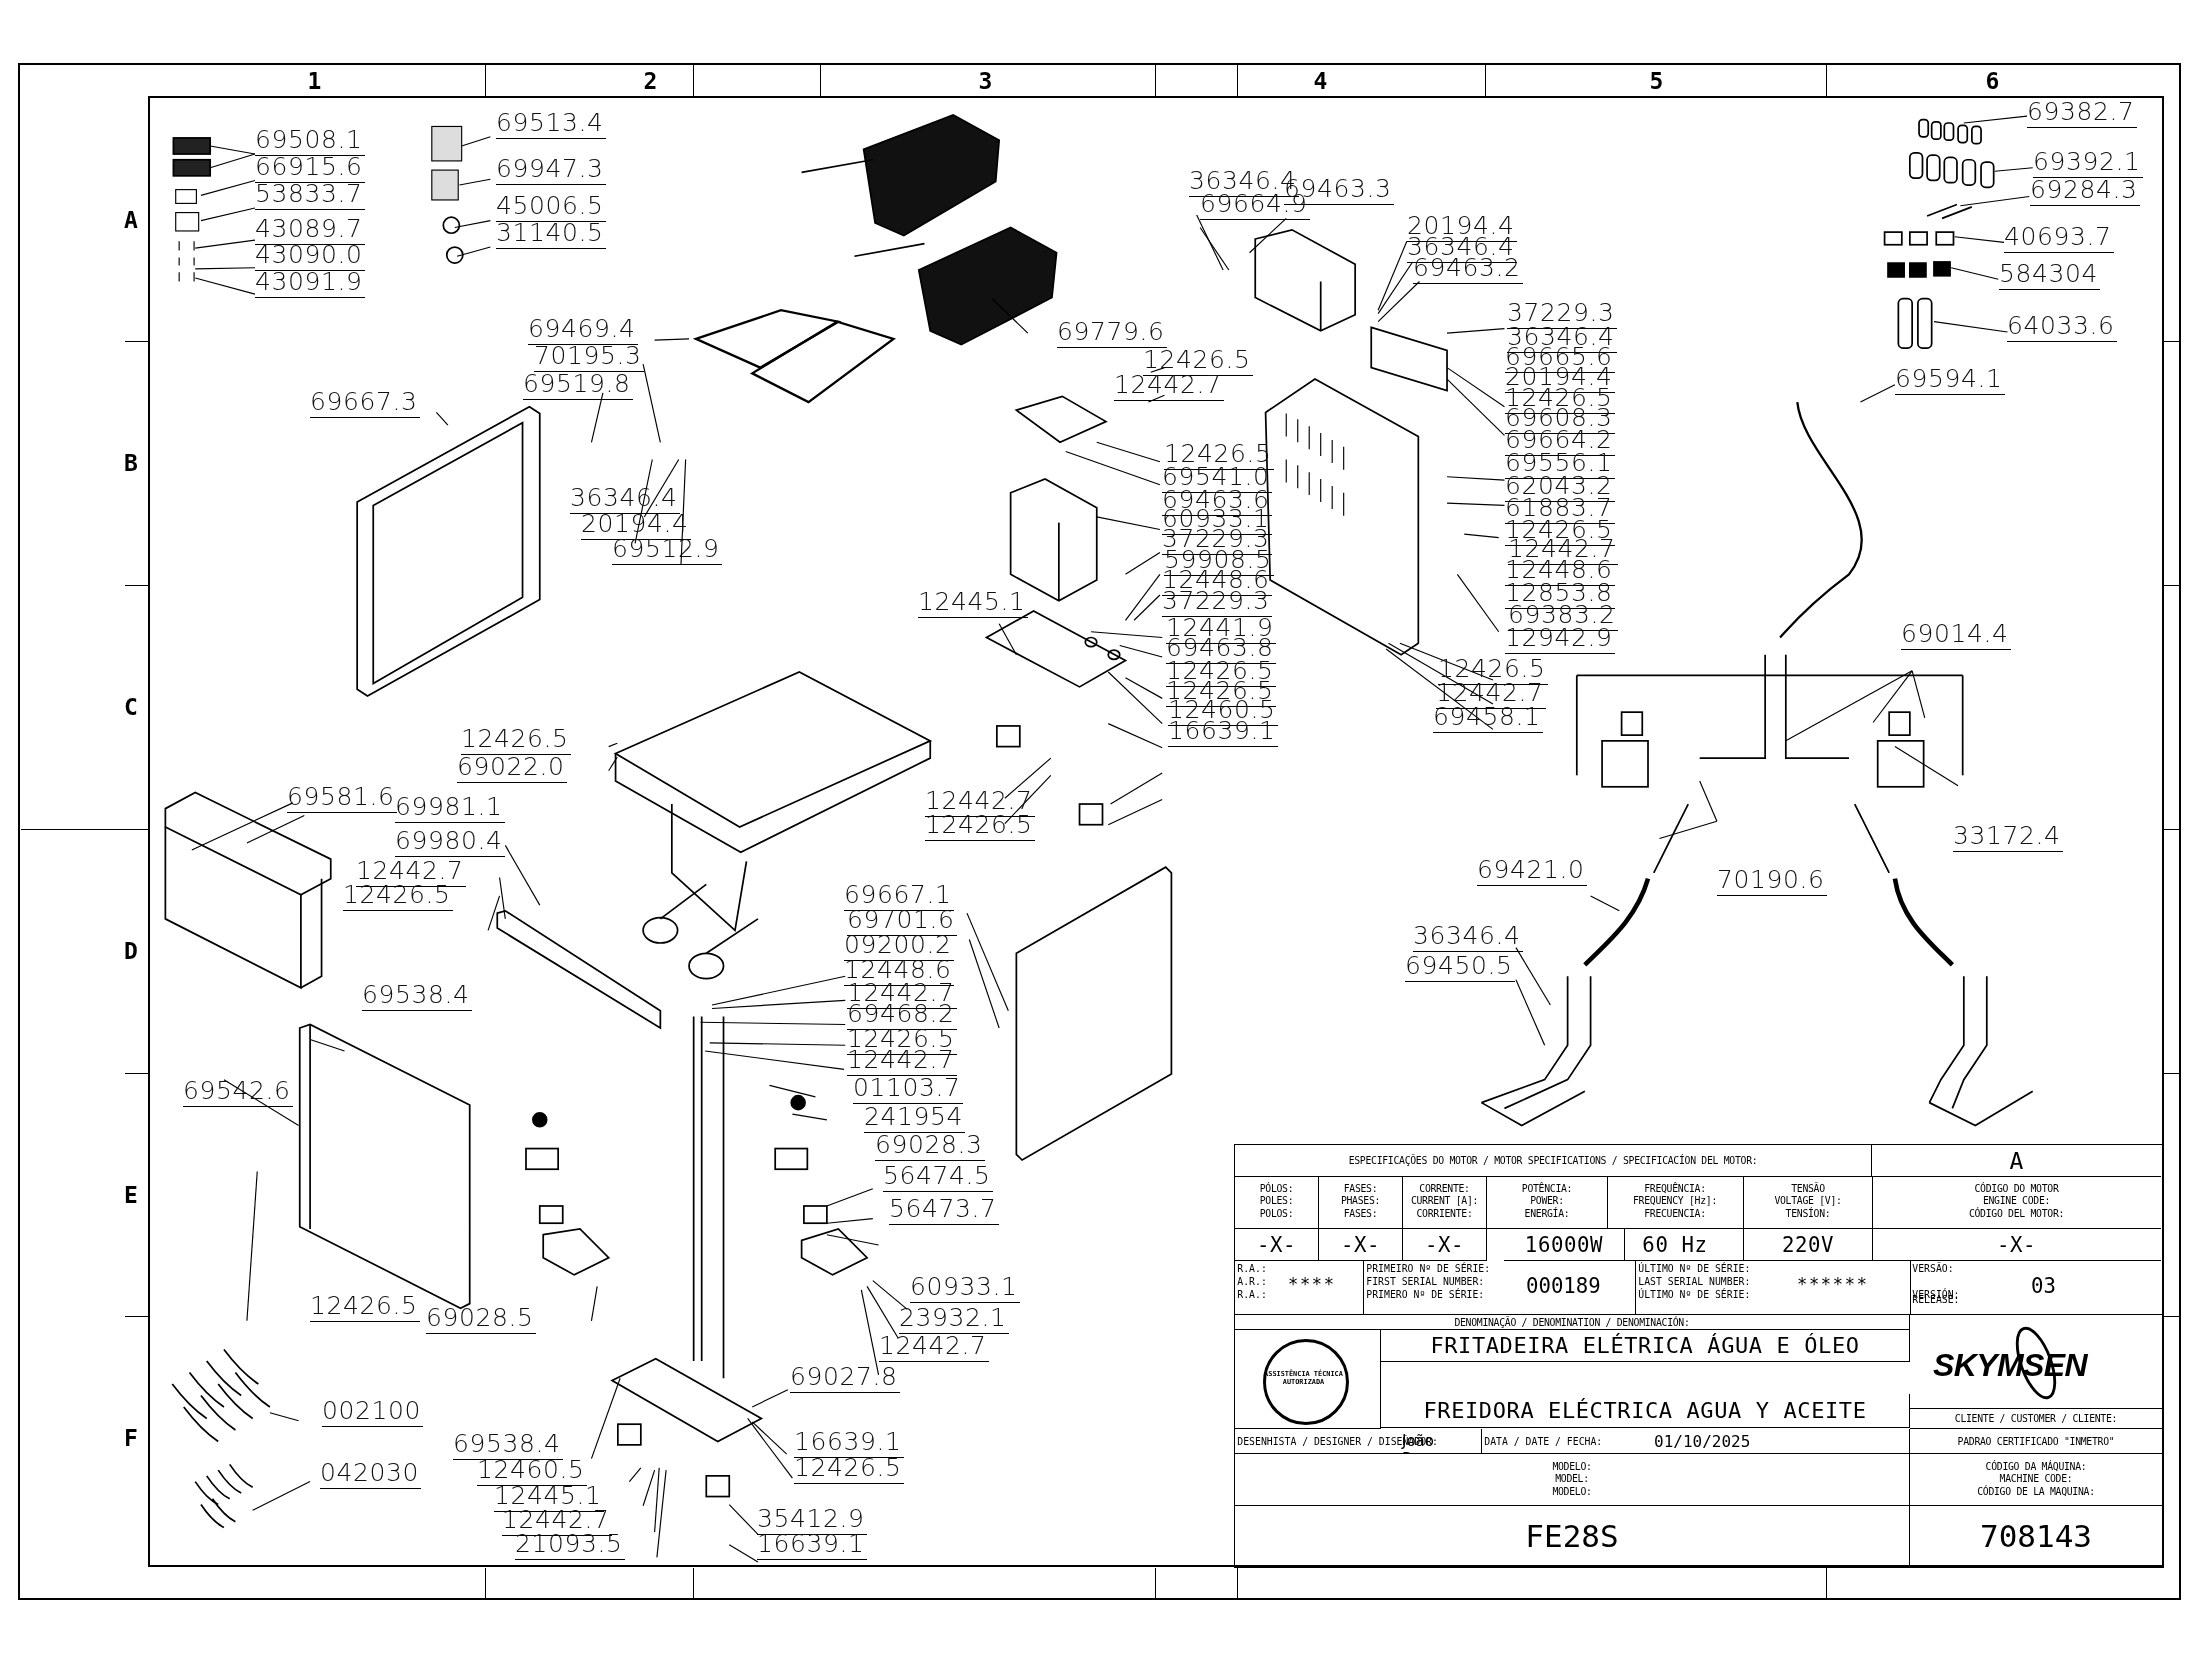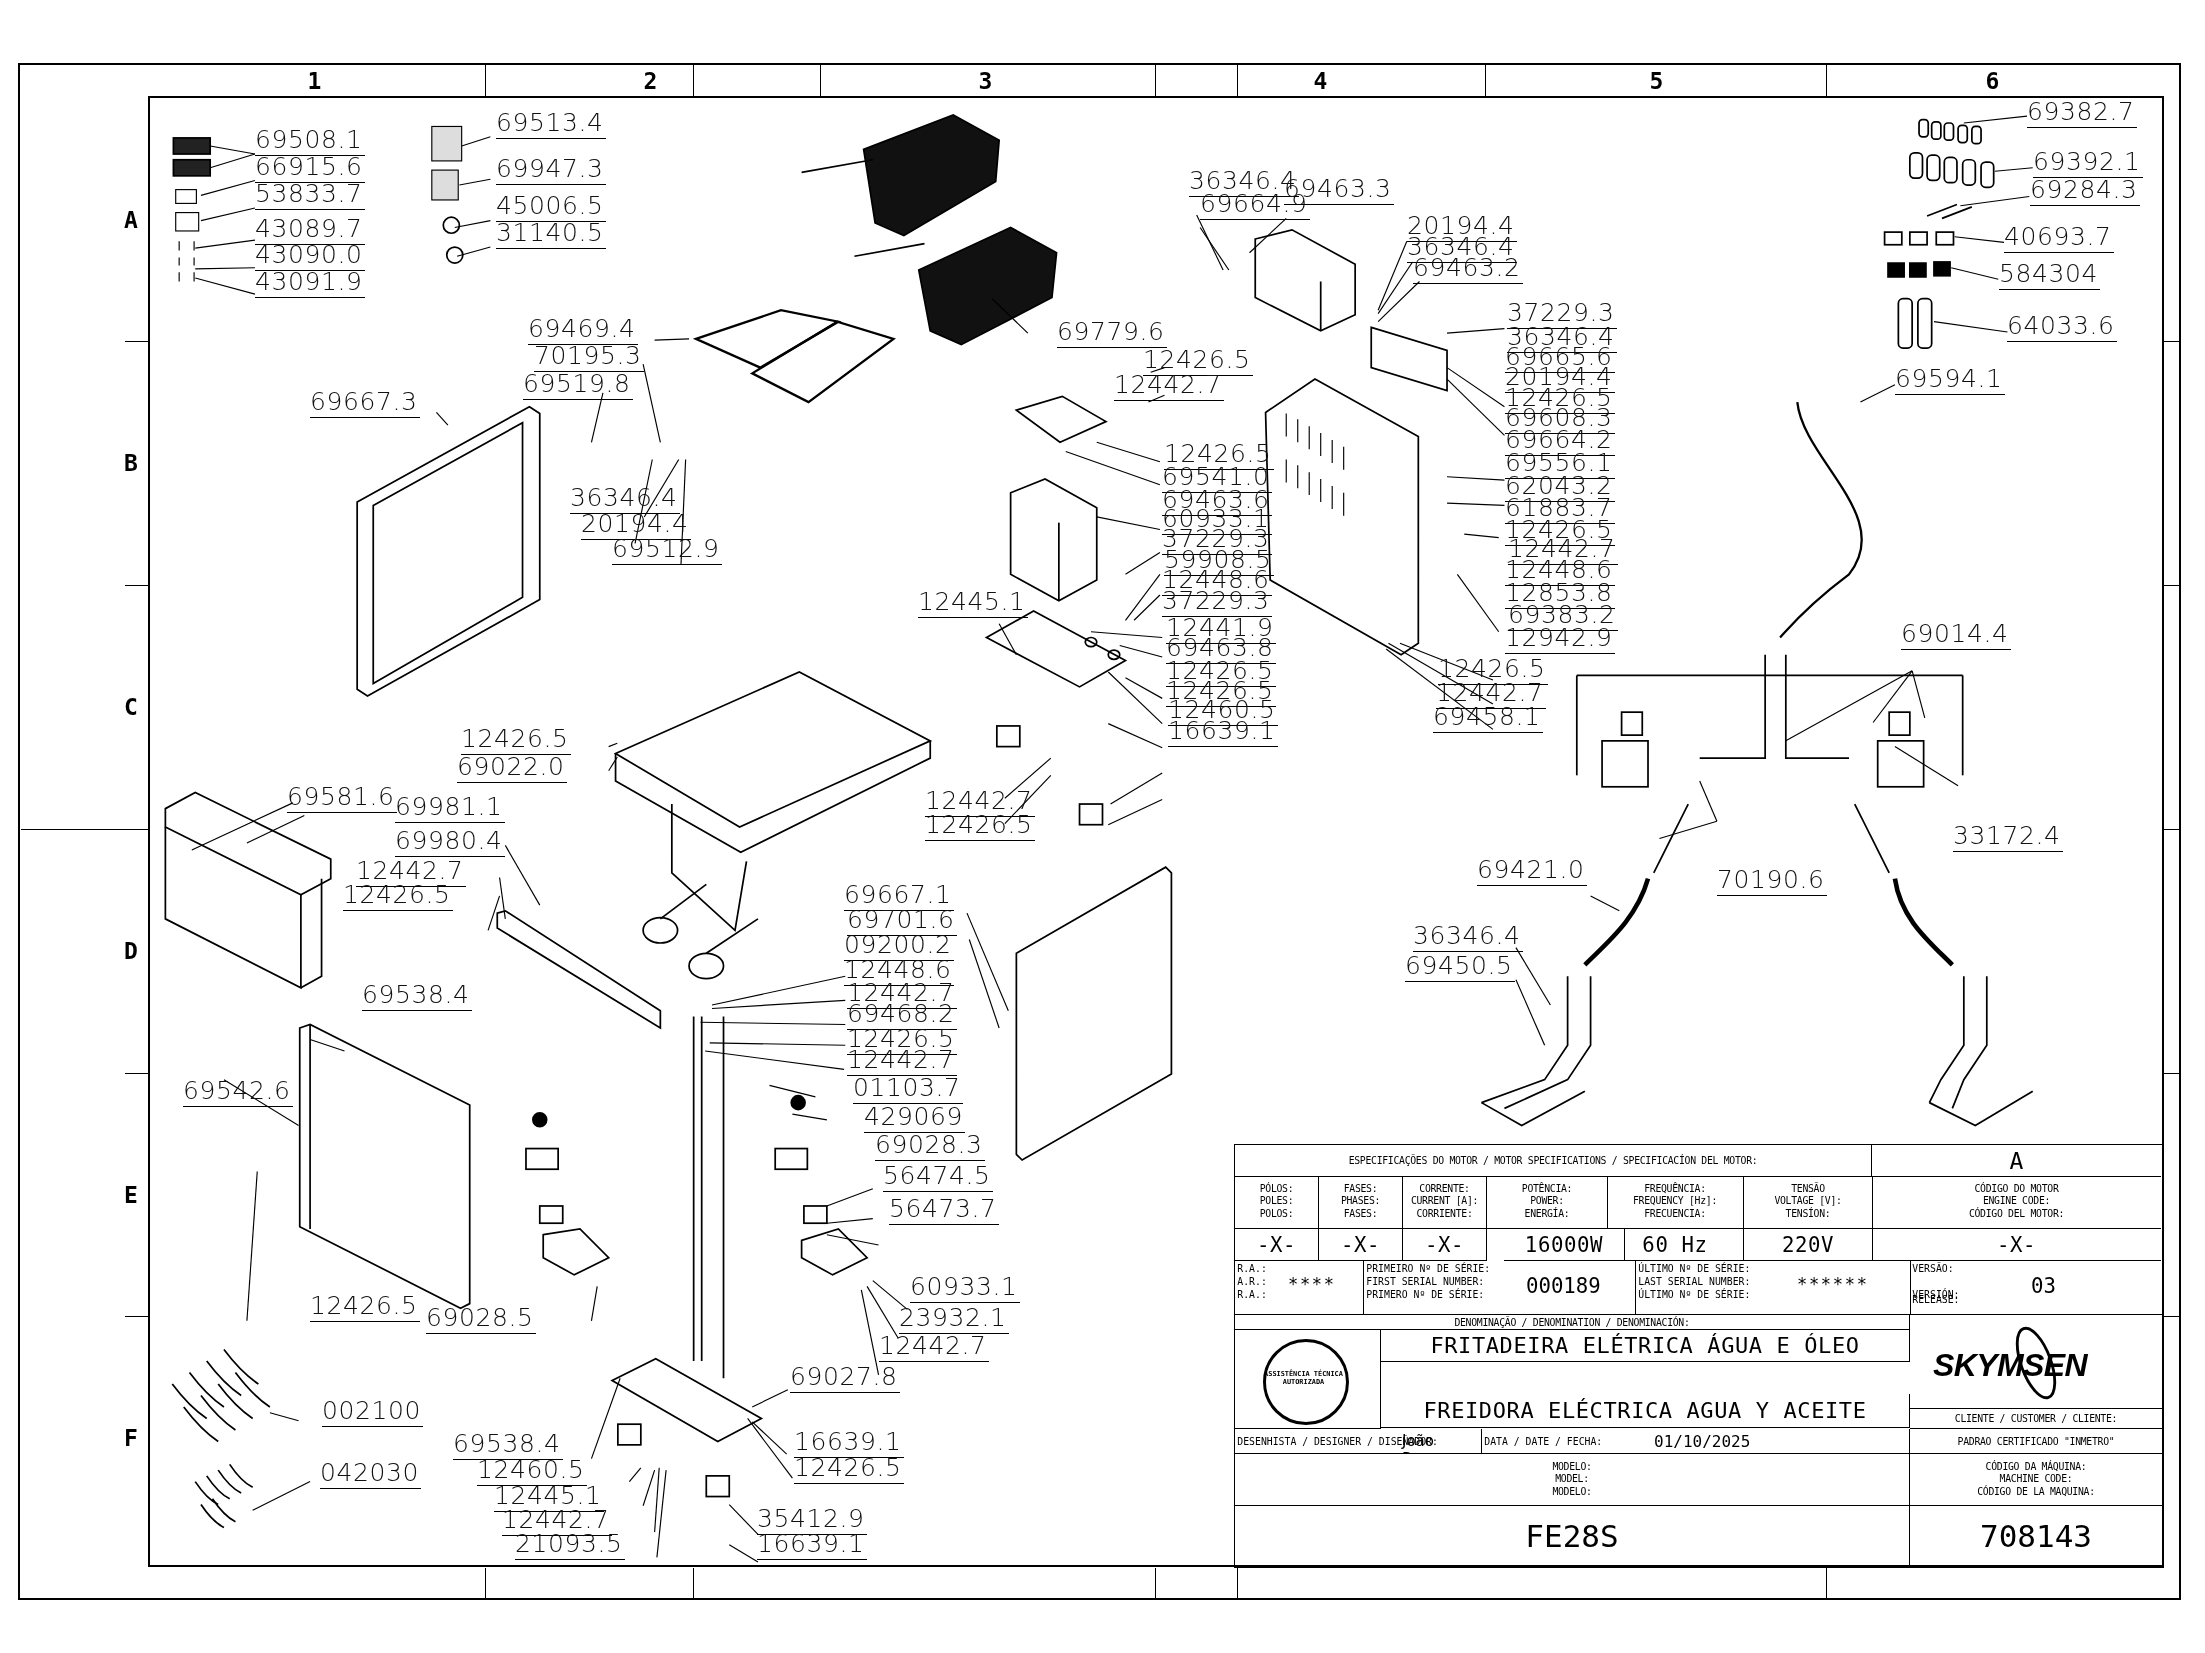--- a/index.html
+++ b/index.html
@@ -474,21 +474,21 @@
 
   <div class="callout" style="left:844px;top:881px">69667.1</div>
   <div class="callout" style="left:847px;top:906px">69701.6</div>
   <div class="callout" style="left:844px;top:931px">09200.2</div>
   <div class="callout" style="left:844px;top:956px">12448.6</div>
   <div class="callout" style="left:847px;top:979px">12442.7</div>
   <div class="callout" style="left:847px;top:1000px">69468.2</div>
   <div class="callout" style="left:847px;top:1025px">12426.5</div>
   <div class="callout" style="left:847px;top:1046px">12442.7</div>
   <div class="callout" style="left:853px;top:1074px">01103.7</div>
-  <div class="callout" style="left:864px;top:1103px">429069</div>
+  <div class="callout" style="left:864px;top:1103px">241954</div>
   <div class="callout" style="left:875px;top:1131px">69028.3</div>
   <div class="callout" style="left:883px;top:1162px">56474.5</div>
   <div class="callout" style="left:889px;top:1195px">56473.7</div>
   <div class="callout" style="left:910px;top:1273px">60933.1</div>
   <div class="callout" style="left:899px;top:1304px">23932.1</div>
   <div class="callout" style="left:879px;top:1332px">12442.7</div>
 
   <div class="callout" style="left:426px;top:1304px">69028.5</div>
   <div class="callout" style="left:790px;top:1363px">69027.8</div>
   <div class="callout" style="left:453px;top:1430px">69538.4</div>

